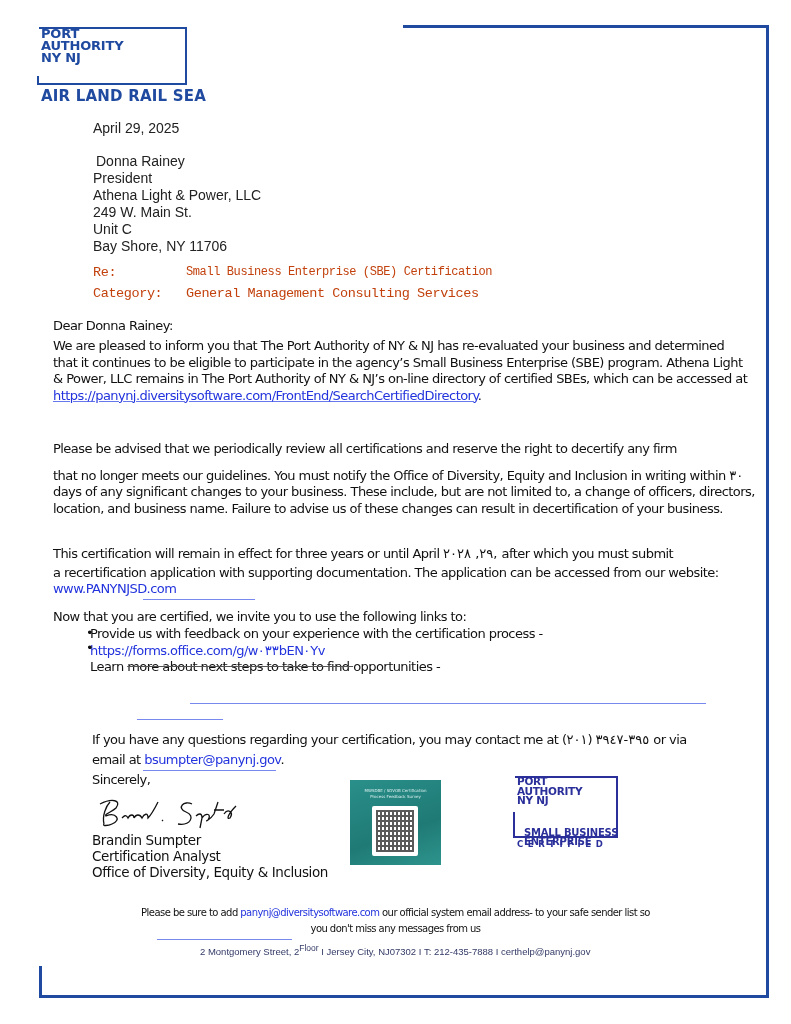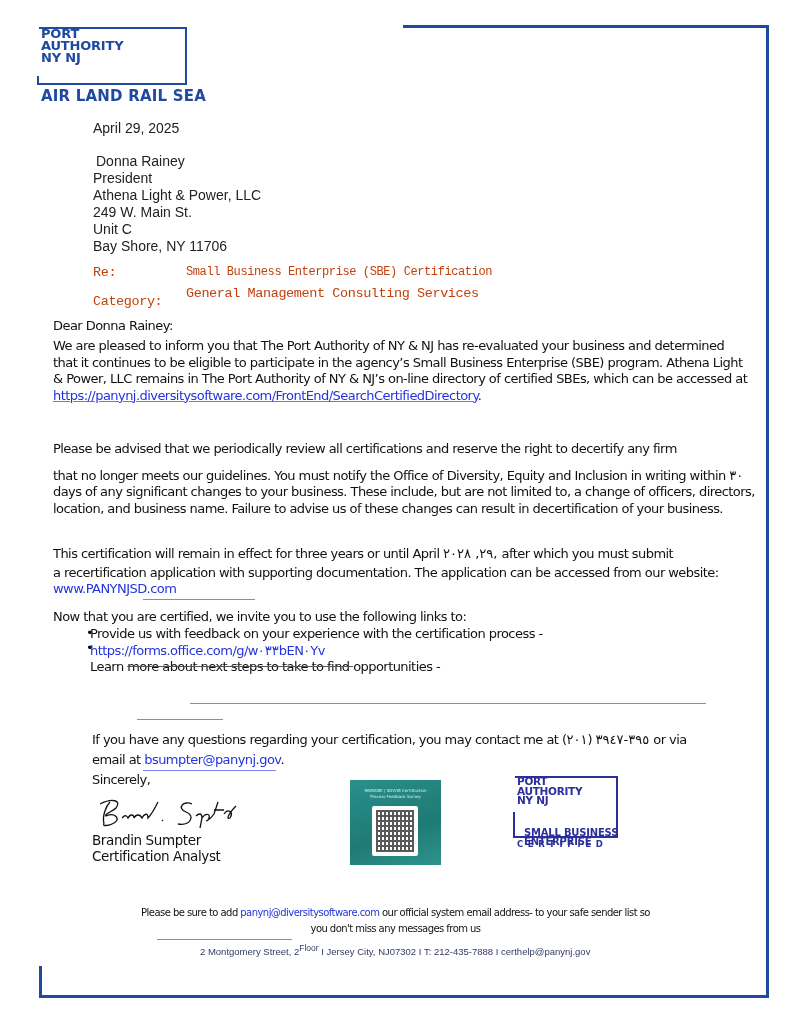--- a/index.html
+++ b/index.html
@@ -63,21 +63,21 @@
   <div style="padding-left:3px;">Donna Rainey</div>
   <div>President</div>
   <div>Athena Light &amp; Power, LLC</div>
   <div>249 W. Main St.</div>
   <div>Unit C</div>
   <div>Bay Shore, NY 11706</div>
 </div>
 
 <div class="abs sans2" style="left:93px; top:265px; font-size:13.5px;">Re:</div>
 <div class="abs sans2" style="left:186px; top:265px; font-size:12px;">Small Business Enterprise (SBE) Certification</div>
-<div class="abs sans2" style="left:93px; top:286px; font-size:13.5px;margin-top:8px;">Category:</div>
+<div class="abs sans2" style="left:93px; top:286px; font-size:13.5px;">Category:</div>
 <div class="abs sans2" style="left:186px; top:286px; font-size:13.5px;">General Management Consulting Services</div>
 
 <div class="para" style="top:318px;">Dear Donna Rainey:</div>
 
 <div class="para" style="top:338px; width:695px;">
   <span>We are pleased to inform you that The Port Authority of NY &amp; NJ has re-evaluated your business and determined that it continues to be eligible to participate in the agency’s Small Business Enterprise (SBE) program. Athena Light &amp; Power, LLC remains in The Port Authority of NY &amp; NJ’s on-line directory of certified SBEs, which can be accessed at</span><br>
   <a class="link-ul">https://panynj.diversitysoftware.com/FrontEnd/SearchCertifiedDirectory</a><span>.</span>
 </div>
 
 <div class="para" style="top:441px; width:705px;">
@@ -118,20 +118,21 @@
 <div class="para" style="top:772px; left:92px;">Sincerely,</div>
 
 <svg class="abs" style="left:92px; top:794px;" width="170" height="40">
   <path d="M12 30 C 10 22, 14 12, 18 8 M 8 10 C 20 4, 30 6, 24 14 C 20 18, 12 20, 14 22 C 24 18, 30 26, 20 30 C 16 32, 10 32, 12 30 M 30 24 C 32 22, 34 20, 36 24 C 38 20, 42 20, 42 24 C 44 20, 48 20, 50 24 C 52 20, 56 18, 56 24 C 60 20, 62 16, 66 8 M 70 26 L 71 27" stroke="#111" stroke-width="1.3" fill="none"></path>
   <path d="M 100 10 C 92 6, 84 14, 94 18 C 104 22, 98 32, 86 30 M 104 22 C 106 20, 110 18, 110 24 L 108 34 M 110 24 C 114 18, 120 20, 116 26 C 112 28, 118 26, 122 20 L 126 8 M 122 16 L 132 16 M 132 20 C 136 14, 142 18, 138 24 C 134 26, 136 20, 144 12" stroke="#111" stroke-width="1.3" fill="none"></path>
 </svg>
 
 <div class="para" style="top:832px; left:92px; font-size:13.5px; line-height:16px; letter-spacing:-0.4px;">
   <div>Brandin Sumpter</div>
   <div>Certification Analyst</div>
+  <div>Office of Diversity, Equity &amp; Inclusion</div>
 </div>
 
 <div class="qr-card">
   <div class="qr-title">
     <div>MWSDBE / SDVOB Certification</div>
     <div>Process Feedback Survey</div>
   </div>
   <div class="qr">
       <div class="qr-inner"></div>
     </div>

